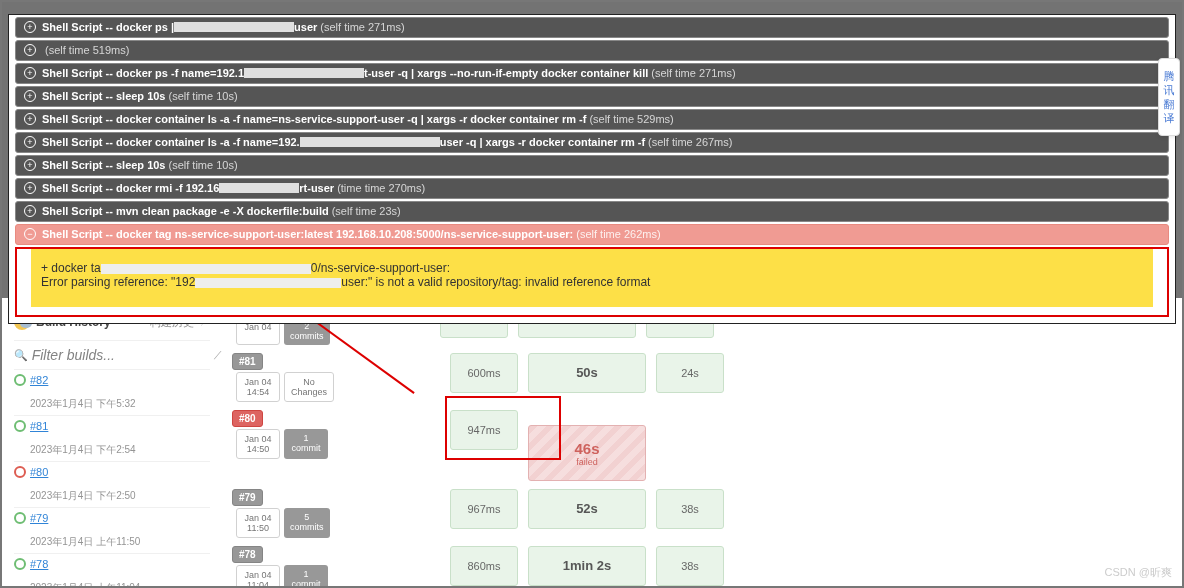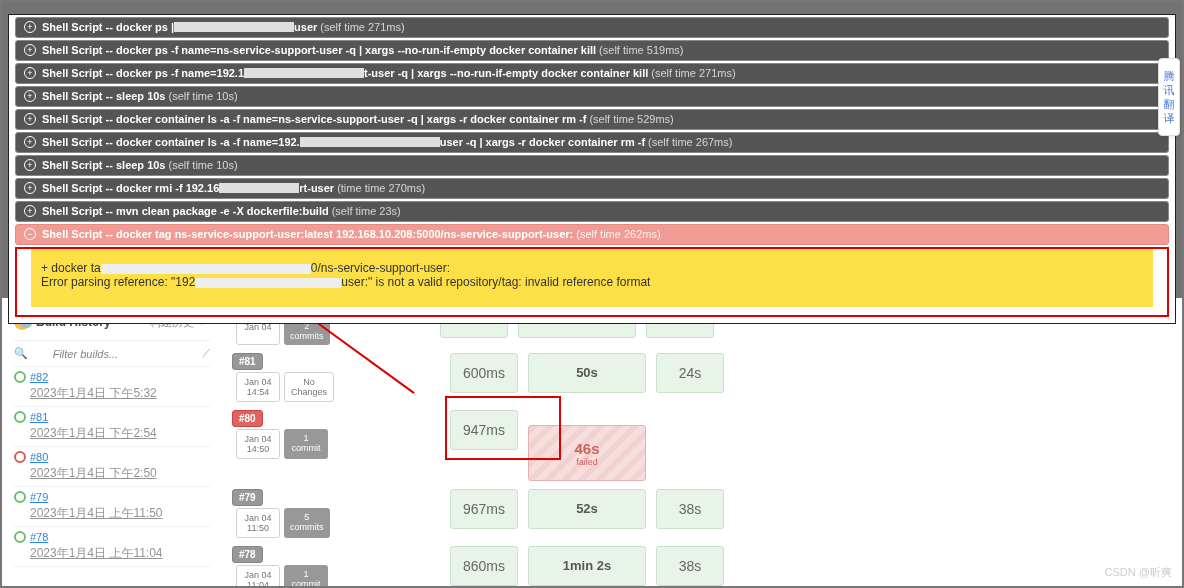--- a/index.html
+++ b/index.html
@@ -9,37 +9,37 @@
 .bg { position: absolute; inset: 0; filter: opacity(0.9); }
 .sidebar { position: absolute; left: 14px; top: 308px; width: 196px; }
 .weather { display: inline-block; width: 16px; height: 16px; background: #f0c040; border-radius: 50%; position: relative; margin-right: 6px; vertical-align: middle; }
 .weather::after { content: ''; position: absolute; width: 12px; height: 10px; background: #9db6cc; border-radius: 6px; left: 6px; top: 4px; }
 .sidebar-head { display: flex; align-items: center; border-bottom: 1px solid #eee; padding: 6px 0 10px; }
 .sidebar-head .title { font-weight: bold; font-size: 12px; color: #333; }
 .sidebar-head .sub { font-size: 11px; color: #888; margin-left: auto; }
 .sidebar-head .chev { font-size: 10px; color: #888; margin-left: 6px; }
 .filter-row { display: flex; align-items: center; border-bottom: 1px solid #eee; padding: 6px 0; }
 .filter-row .mag { color: #999; font-size: 11px; margin-right: 4px; }
-.filter-row .inp { border: none; font-size: 11px; color: #999; flex: 1; font-style: italic; margin-left: 21px; }
+.filter-row .inp { border: none; font-size: 14px; color: #999; flex: 1; font-style: italic; }
 .filter-row .gear { color: #999; font-size: 11px; }
 .build-item { border-bottom: 1px solid #eee; padding: 4px 0; }
 .build-item .row1 { display: flex; align-items: center; font-size: 11px; }
 .build-item .ico { width: 12px; height: 12px; border-radius: 50%; border: 2px solid #5eb663; margin-right: 4px; position: relative; }
 .build-item .ico.fail { border-color: #d94b3f; }
 .build-item .num { color: #1976d2; text-decoration: underline; }
-.build-item .row2 { font-size: 12px; color: #888; text-decoration: underline; margin-left: 16px; margin-top: 2px; }
+.build-item .row2 { font-size: 10px; color: #888; margin-left: 16px; margin-top: 11px; }
 
 .pipeline { position: absolute; left: 232px; top: 298px; }
 .prow { display: flex; align-items: flex-start; margin-bottom: 8px; }
 .badge { font-size: 10px; color: #fff; padding: 2px 6px; border-radius: 3px; font-weight: bold; }
 .badge.bg1 { background: #8c8c8c; border: 1px solid #777; }
 .badge.bg-red { background: #d9534f; border: 1px solid #c9302c; }
 .infobox { border: 1px solid #ccc; border-radius: 3px; text-align: center; font-size: 9px; color: #666; padding: 4px 6px; margin-left: 4px; min-width: 44px; }
 .commitbox { background: #8c8c8c; color: #fff; border-radius: 3px; text-align: center; font-size: 9px; padding: 4px 6px; margin-left: 4px; min-width: 44px; }
-.stagecell { border: 1px solid #c3ddc3; background: #e6f3e6; border-radius: 3px; text-align: center; font-size: 14px; color: #555; width: 118px; height: 40px; margin-left: 10px; line-height: 38px; }
+.stagecell { border: 1px solid #c3ddc3; background: #e6f3e6; border-radius: 3px; text-align: center; font-size: 11px; color: #555; width: 118px; height: 40px; margin-left: 10px; line-height: 38px; }
 .stagecell.small { width: 68px; }
 .stagecell.big { font-weight: bold; font-size: 13px; color: #444; }
 .stagecell.partial { border-top: none; border-radius: 0 0 3px 3px; height: 20px; line-height: 18px; }
 .failcell { border: 1px solid #e0a8a8; background: repeating-linear-gradient(-45deg, #f5dada, #f5dada 6px, #f0cccc 6px, #f0cccc 12px); border-radius: 3px; text-align: center; width: 118px; height: 56px; margin-left: 10px; display: flex; flex-direction: column; justify-content: center; margin-top: 15px; }
 .failcell .t1 { font-weight: bold; font-size: 15px; color: #c9504b; }
 .failcell .t2 { font-size: 9px; color: #c9504b; }
 
 .arrow-line { position: absolute; width: 2px; background: #d00; transform-origin: top left; }
 .redbox { position: absolute; border: 2px solid #d00; }
 
@@ -202,21 +202,20 @@
   <div id="logrows">
       <div class="logrow">
         <span class="picon">+</span>
         <span class="bold">Shell Script -- docker ps |</span>
         <span class="redacted" style="width:120px"></span>
         <span class="bold">user</span>
         <span class="dim">(self time 271ms)</span>
       </div>
       <div class="logrow">
         <span class="picon">+</span>
-        <span class="bold">Shell Script -- docker ps -f name=ns-service-support-user -q | xargs --no-run-if-empty docker container kill</span>
         <span class="dim">(self time 519ms)</span>
       </div>
       <div class="logrow">
         <span class="picon">+</span>
         <span class="bold">Shell Script -- docker ps -f name=192.1</span>
         <span class="redacted" style="width:120px"></span>
         <span class="bold">t-user -q | xargs --no-run-if-empty docker container kill</span>
         <span class="dim">(self time 271ms)</span>
       </div>
       <div class="logrow">

